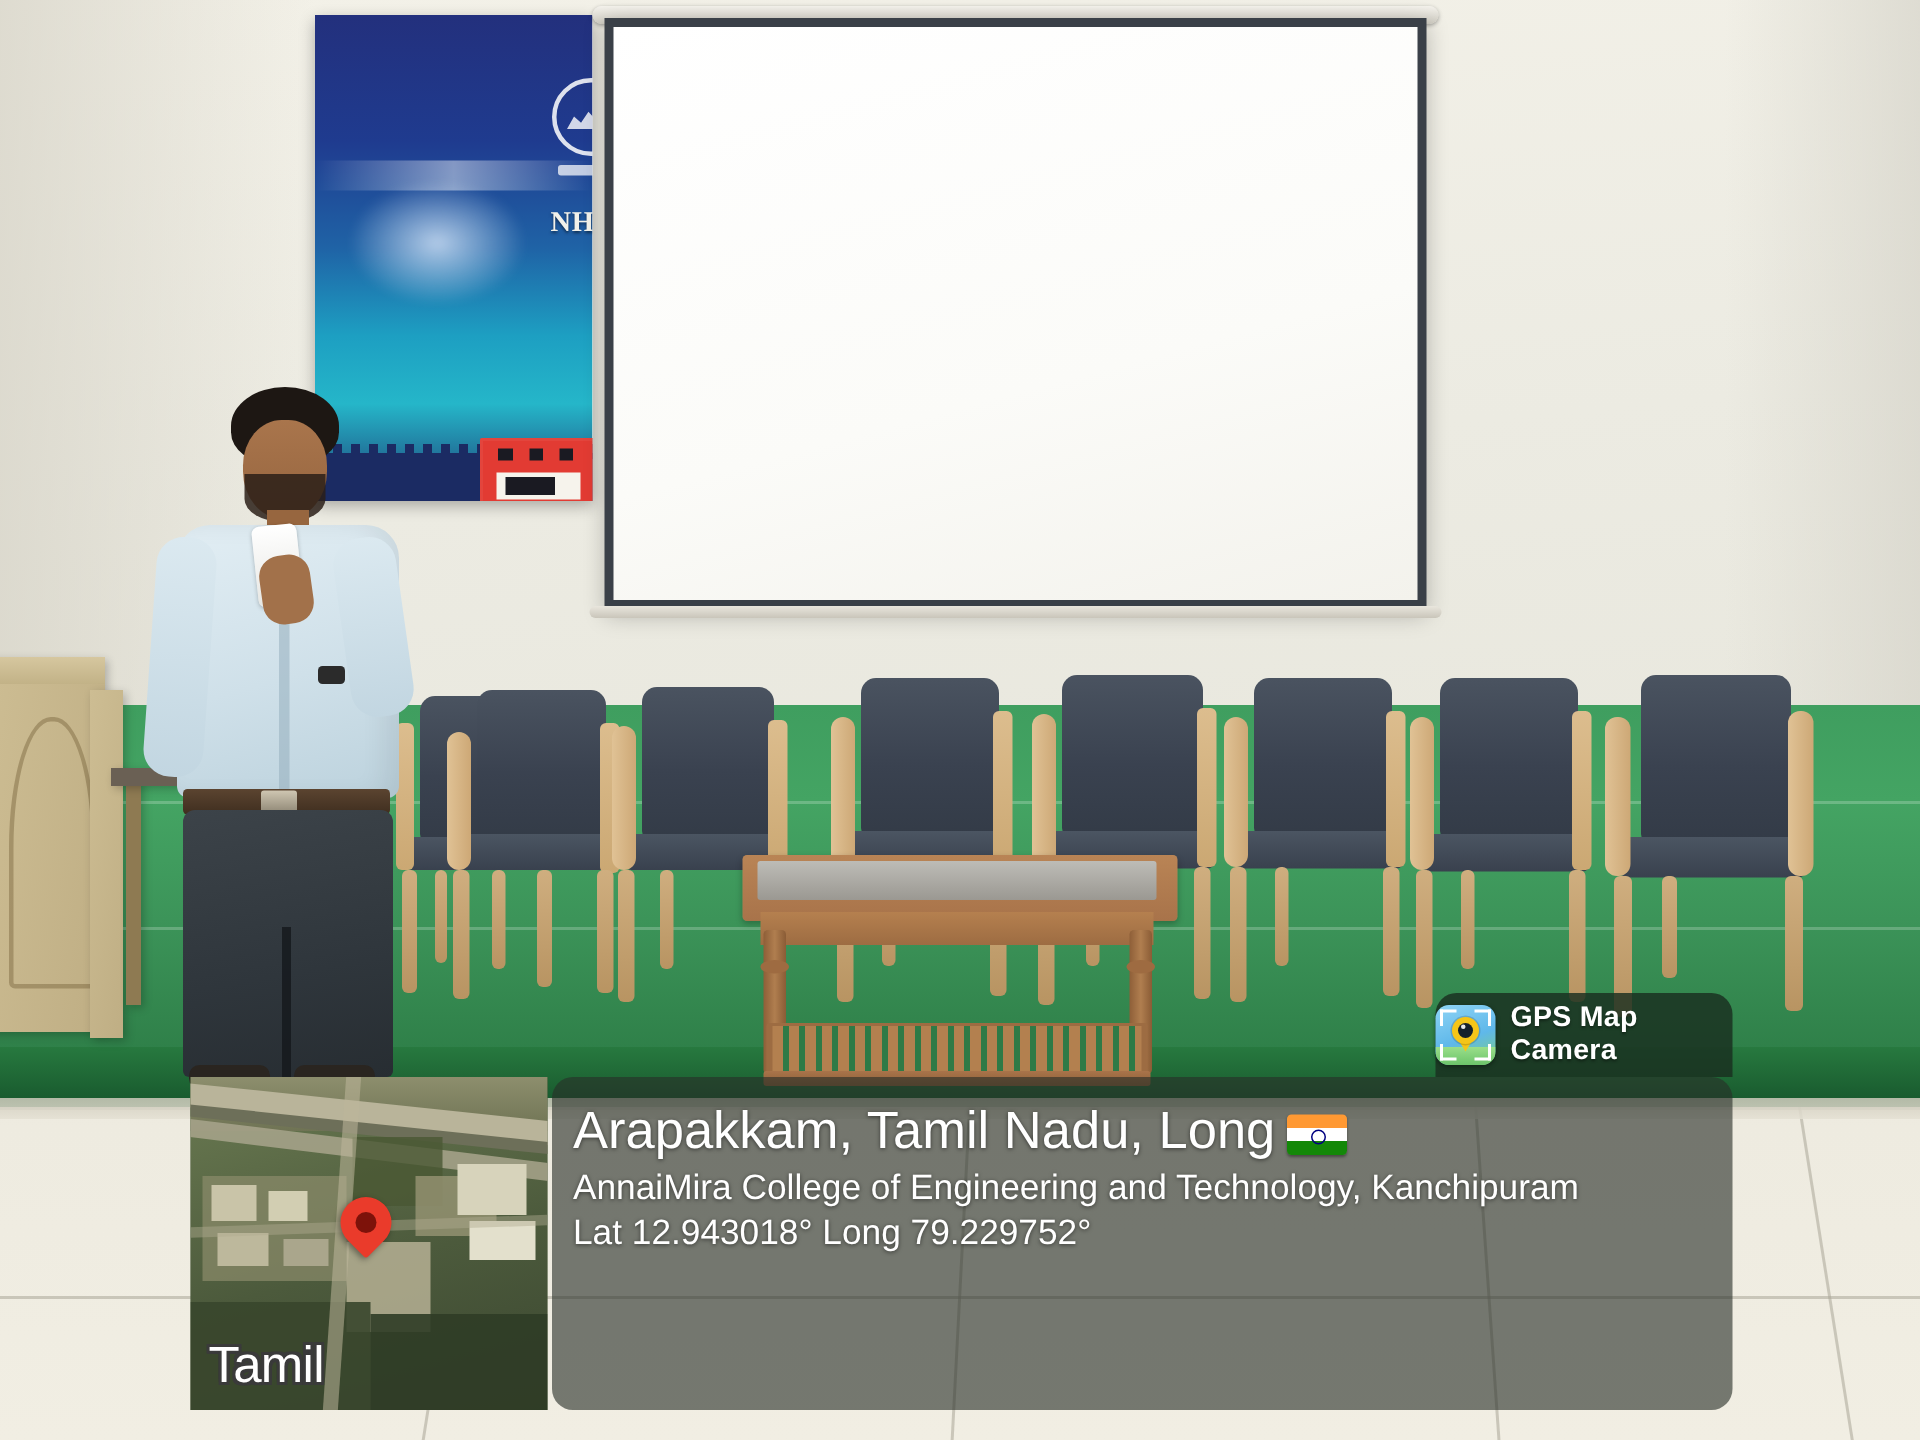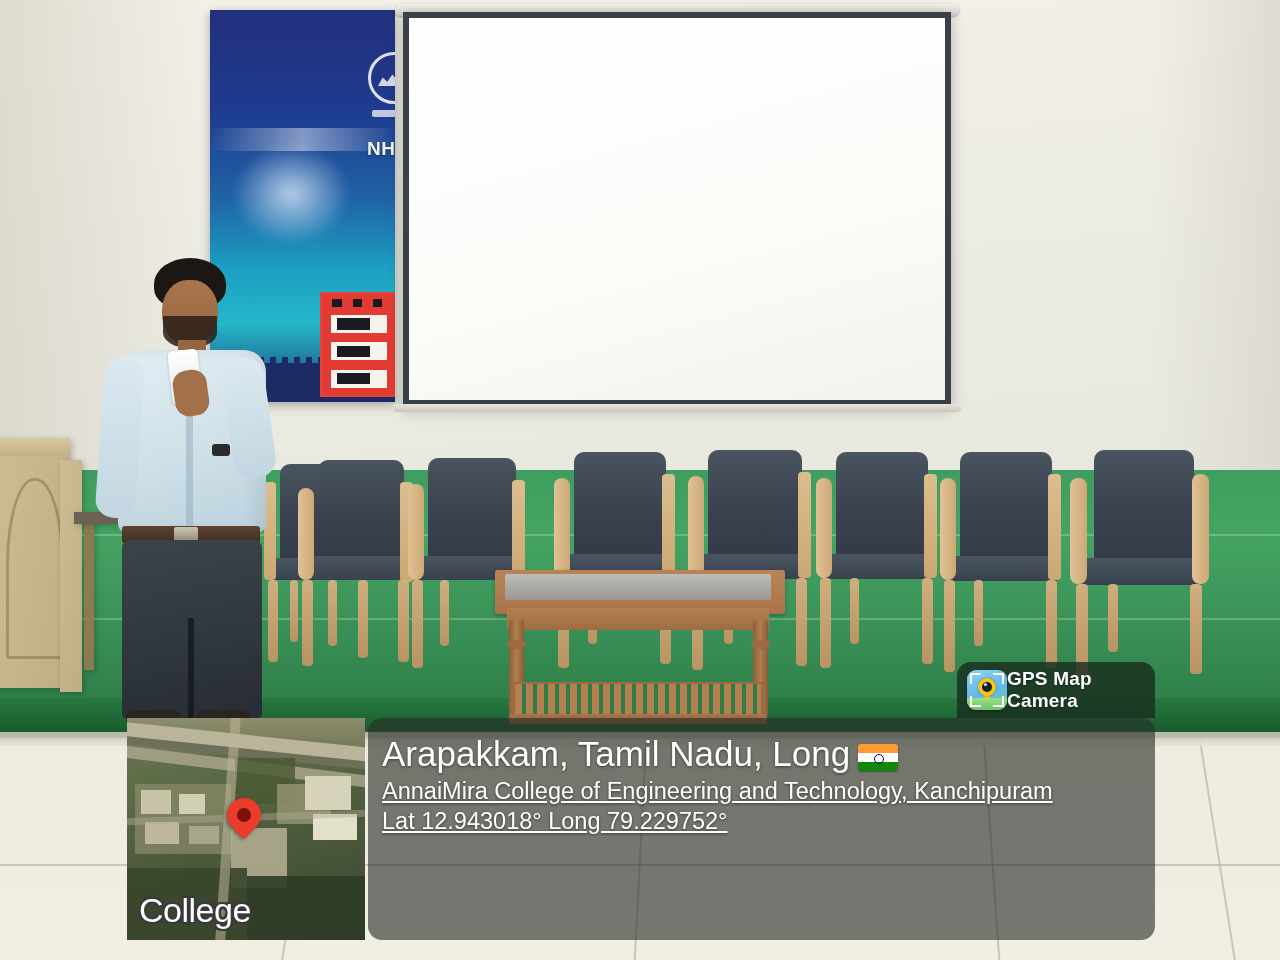--- a/index.html
+++ b/index.html
@@ -142,21 +142,21 @@
      background:linear-gradient(170deg,#3c4349,#2f363c 60%,#272d32);
      border-radius:8px 8px 4px 4px;}
   .p-split{position:absolute;left:110px;top:360px;width:6px;height:100px;
      background:rgba(20,24,28,.8);}
   .p-shoe{position:absolute;top:452px;width:54px;height:16px;
      background:#2a2520;border-radius:7px;}
 
   
   .gps-badge{position:absolute;left:957px;top:662px;width:198px;height:56px;
      background:rgba(26,46,32,.82);border-radius:14px 14px 0 0;
-     display:flex;align-items:center;padding-left:10px;box-sizing:border-box;}
+     display:flex;align-items:center;gap:10px;padding-left:0;box-sizing:border-box;}
   .gps-ico{position:relative;width:40px;height:40px;border-radius:9px;
      background:linear-gradient(160deg,#8fd4f5,#5fb8ea 55%,#7fd07a);overflow:hidden;flex:0 0 auto;
      box-shadow:0 1px 3px rgba(0,0,0,.35);}
   .gps-ico .brk{position:absolute;width:9px;height:9px;border:2px solid #fff;}
   .gps-ico .b1{left:3px;top:3px;border-right:none;border-bottom:none;}
   .gps-ico .b2{right:3px;top:3px;border-left:none;border-bottom:none;}
   .gps-ico .b3{left:3px;bottom:3px;border-right:none;border-top:none;}
   .gps-ico .b4{right:3px;bottom:3px;border-left:none;border-top:none;}
   .gps-ico .pin{position:absolute;left:11px;top:8px;width:18px;height:18px;border-radius:50%;
      background:#f5c518;box-shadow:0 0 0 1px rgba(0,0,0,.15);}
@@ -190,32 +190,32 @@
      background:rgba(40,46,40,.62);border-radius:14px;
      padding:14px 0 0 14px;box-sizing:border-box;}
   .info .ttl{color:#fff;font-size:35px;line-height:44px;font-weight:400;
      text-shadow:0 1px 3px rgba(0,0,0,.55);white-space:nowrap;}
   .flag{display:inline-block;width:40px;height:27px;vertical-align:-5px;margin-left:8px;
      border-radius:3px;overflow:hidden;position:relative;box-shadow:0 1px 2px rgba(0,0,0,.4);
      background:linear-gradient(180deg,#ff9933 0 33.3%,#ffffff 33.3% 66.6%,#138808 66.6% 100%);}
   .flag .chakra{position:absolute;left:50%;top:50%;width:8px;height:8px;margin:-4px 0 0 -4px;
      border:1.4px solid #000080;border-radius:50%;}
   .info .ln{color:#fff;font-size:23.5px;line-height:30px;font-weight:400;
-     text-shadow:0 1px 3px rgba(0,0,0,.55);white-space:nowrap;text-decoration:underline;}
+     text-shadow:0 1px 3px rgba(0,0,0,.55);white-space:nowrap;}
 </style>
 </head>
 <body>
 
 <div id="shot">
 
   <div class="wall"></div>
   <div class="wall-shade-l"></div>
   <div class="wall-shade-r"></div>
 
-  <div class="banner" style="left:210px;top:10px;width:185px;height:392px;">
+  <div class="banner" style="left:210px;top:10px;width:185px;height:324px;font-family:Liberation Serif, serif;">
     <div class="bg"></div>
     <div class="sheen"></div>
     <div class="glow"></div>
     <div class="logo-circ" style="left:158px;top:42px;width:46px;height:46px;"></div>
     <div class="logo-in" style="left:168px;top:62px;width:26px;height:14px;clip-path:polygon(0 100%,18% 40%,36% 70%,55% 18%,76% 60%,100% 0,100% 100%);"></div>
     <div class="logo-in" style="left:162px;top:100px;width:38px;height:7px;border-radius:2px;opacity:.9;"></div>
     <div class="bn-txt" style="left:157px;top:128px;font-size:19px;">NH</div>
     <div class="wave"></div>
     <div class="bldg" style="left:110px;top:282px;width:78px;height:105px;">
       <div class="wn" style="left:16%;top:7%;width:12%;height:7%;"></div>
@@ -415,16 +415,16 @@
     <div class="m-l" style="left:108px;top:40px;width:60px;height:46px;background:#4a5733;opacity:.8;"></div>
     <div class="m-l" style="left:150px;top:66px;width:54px;height:40px;background:#9c9878;opacity:.75;"></div>
     <div class="m-l" style="left:178px;top:58px;width:46px;height:34px;background:#d7d3bb;"></div>
     <div class="m-l" style="left:186px;top:96px;width:44px;height:26px;background:#e3e0cc;"></div>
     <div class="m-l" style="left:104px;top:110px;width:56px;height:60px;background:#b6b094;opacity:.85;"></div>
     <div class="m-l" style="left:0;top:150px;width:120px;height:72px;background:#39462c;opacity:.9;"></div>
     <div class="m-l" style="left:120px;top:158px;width:118px;height:64px;background:#2f3c26;opacity:.9;"></div>
     <div class="m-l" style="left:96px;top:0;width:10px;height:222px;background:#bdb79b;opacity:.55;transform:skewX(-4deg);"></div>
     <div class="m-l" style="left:0;top:96px;width:238px;height:7px;background:#b0aa90;opacity:.45;transform:rotate(-2deg);"></div>
     <div class="m-pin"></div>
-    <div class="m-goog">College</div>
+    <div class="m-goog">Tamil</div>
   </div>
 
 </div>
 
 </body></html>

